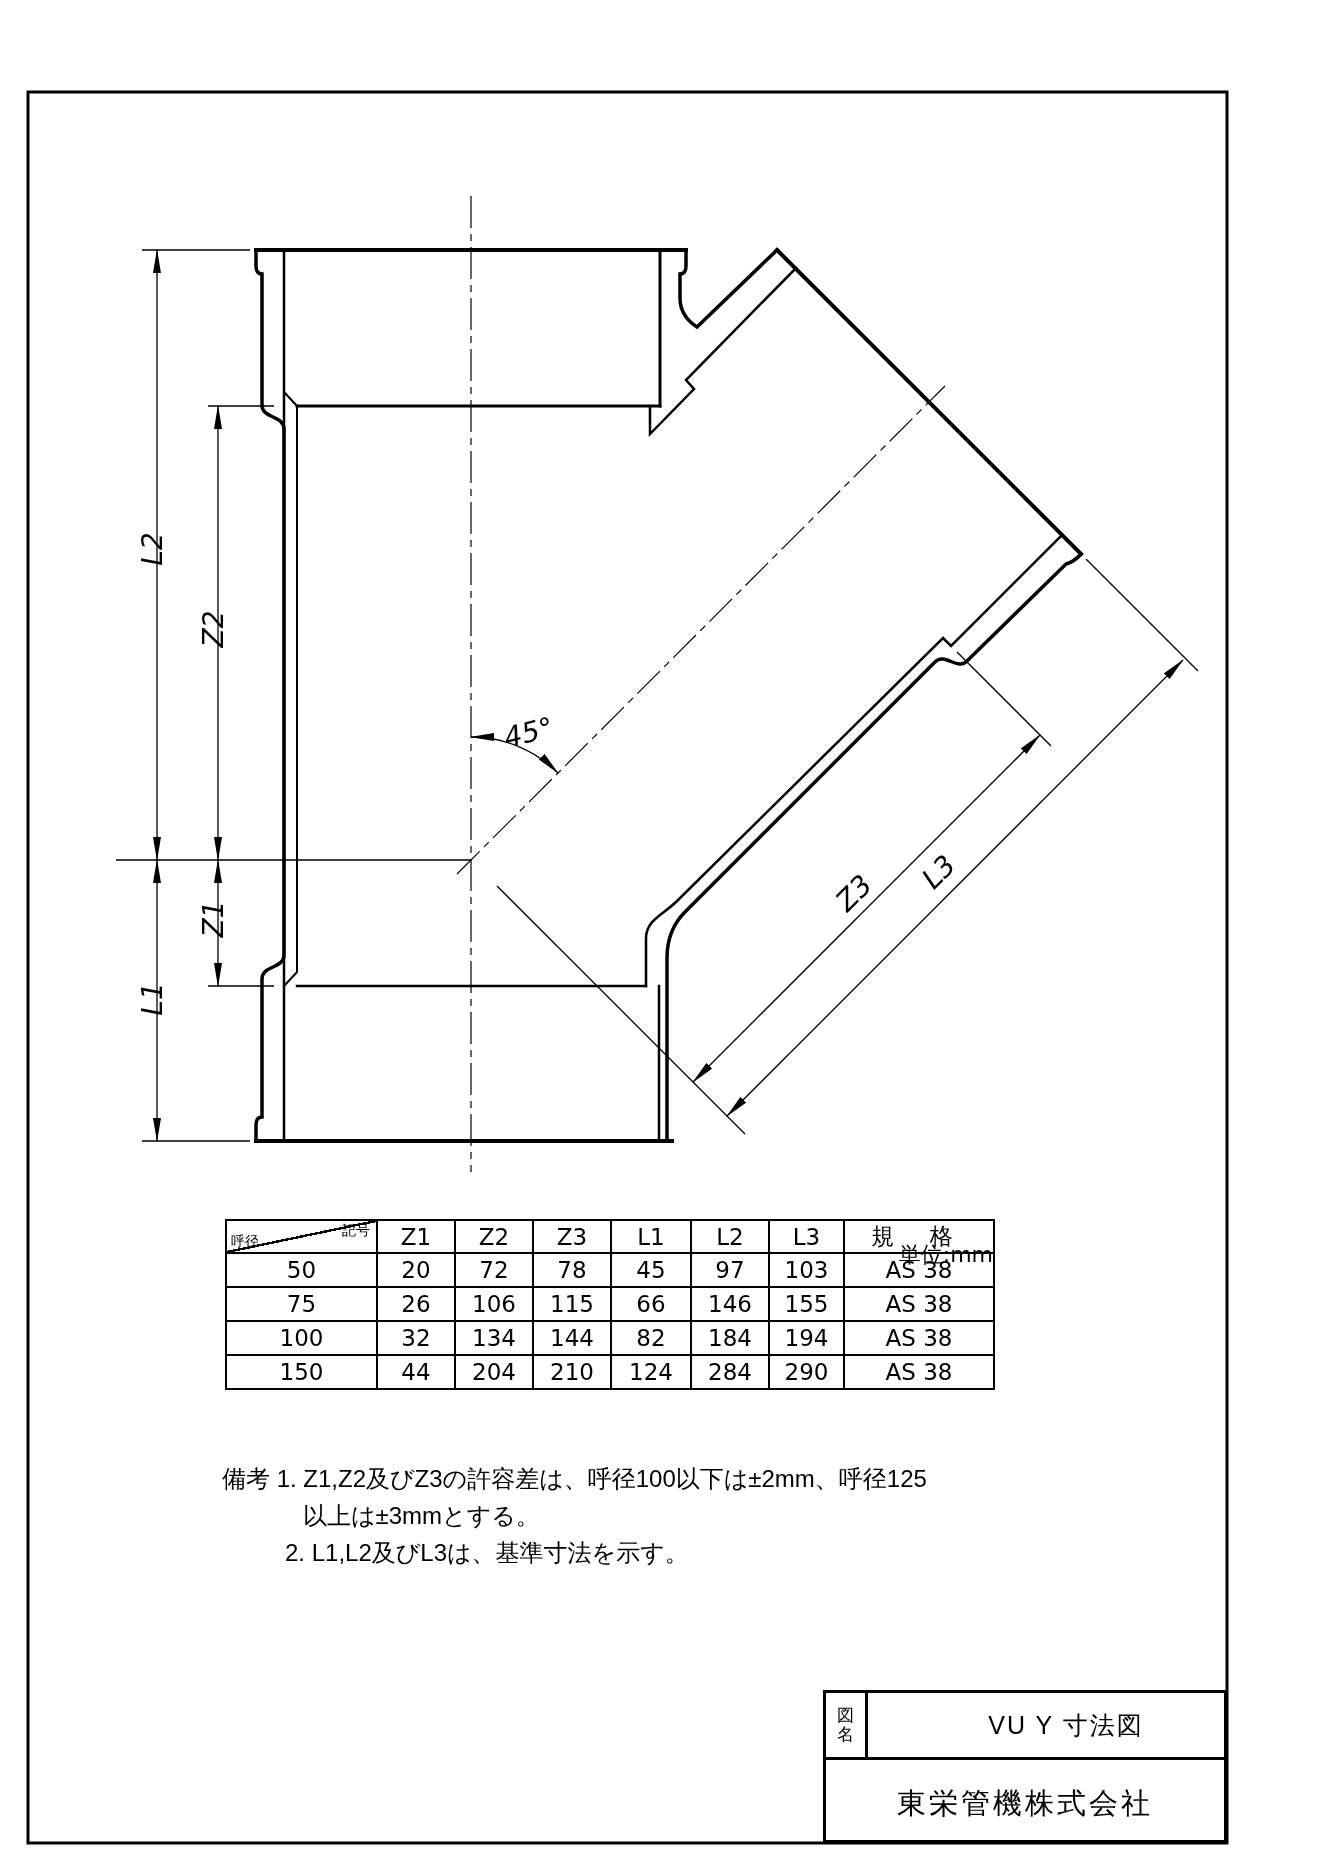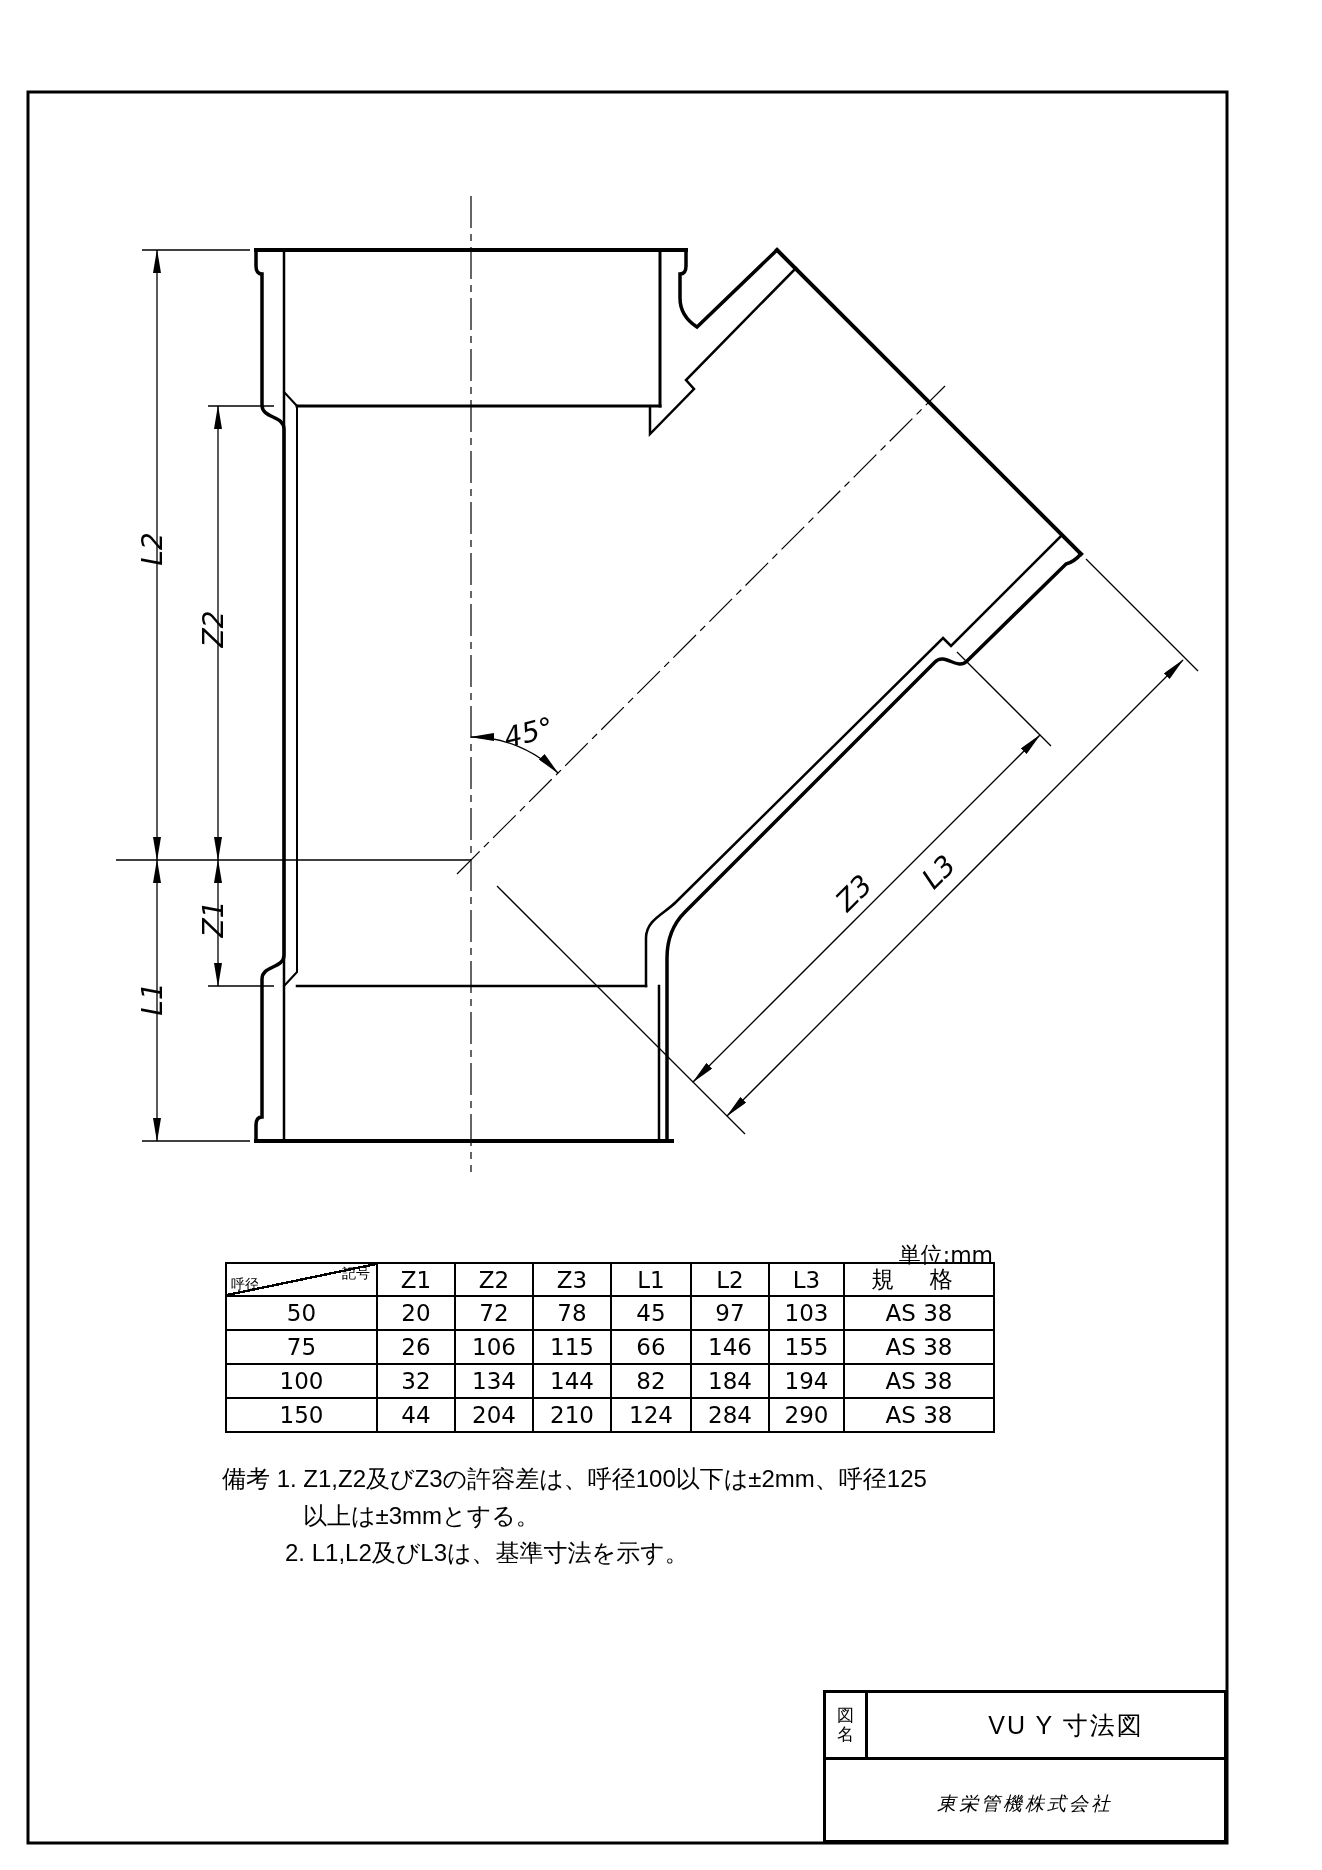--- a/index.html
+++ b/index.html
@@ -4,21 +4,21 @@
 <style>
   html,body{margin:0;padding:0;background:#fff;}
   body{width:1322px;height:1870px;position:relative;font-family:"Liberation Sans",sans-serif;color:#000;overflow:hidden;}
   .abs{position:absolute;}
   svg text{font-family:"DejaVu Sans",sans-serif;}
 
   
   #unit-label{left:760px;top:1240px;width:233px;text-align:right;font-size:22px;font-family:"DejaVu Sans","Liberation Sans",sans-serif;}
 
   
-  #dim-table{left:225px;top:1262px;border-collapse:collapse;table-layout:fixed;}
+  #dim-table{left:225px;top:1219px;border-collapse:collapse;table-layout:fixed;}
   #dim-table td,#dim-table th{border:2px solid #000;padding:0;text-align:center;vertical-align:middle;
       font-family:"DejaVu Sans","Liberation Sans",sans-serif;font-weight:normal;}
   #dim-table .hrow{height:32px;font-size:23px;}
   #dim-table .drow{height:34px;font-size:23px;}
   #dim-table col.c0{width:151px;} #dim-table col.cv{width:78px;}
   #dim-table col.c4{width:80px;} #dim-table col.c6{width:75px;} #dim-table col.c7{width:150px;}
   #corner-cell{position:relative;background:
       linear-gradient(to bottom right,transparent calc(50% - 1.2px),#000 calc(50% - 1.2px),#000 calc(50% + 1.2px),transparent calc(50% + 1.2px));}
   #corner-cell .tr{position:absolute;top:1px;right:6px;font-size:14px;}
   #corner-cell .bl{position:absolute;bottom:1px;left:4px;font-size:14px;}
@@ -27,21 +27,21 @@
   
   #notes{left:222px;top:1460px;width:830px;font-size:24px;line-height:37px;font-family:Liberation Sans, sans-serif;}
   #notes .l2{margin-left:81px;}
   #notes .l3{margin-left:63px;}
 
   
   #title-block{left:823px;top:1690px;width:404px;height:153px;border:3px solid #000;box-sizing:border-box;}
   #tb-row1{display:flex;height:67px;border-bottom:3px solid #000;box-sizing:border-box;}
   #tb-zumei{width:42px;border-right:3px solid #000;box-sizing:border-box;display:flex;flex-direction:column;align-items:center;justify-content:center;font-size:17px;line-height:19px;}
   #tb-title{flex:1;display:flex;align-items:center;justify-content:center;font-size:25px;letter-spacing:2px;padding-left:40px;}
-  #tb-row2{height:88px;display:flex;align-items:center;justify-content:center;font-size:19px;letter-spacing:3px;font-style:italic;}
+  #tb-row2{height:88px;display:flex;align-items:center;justify-content:center;font-size:29px;letter-spacing:3px;}
 </style>
 </head>
 <body>
 
 <svg class="abs" style="left:0;top:0" width="1322" height="1870" viewBox="0 0 1322 1870">
   <defs>
     <marker id="arr" viewBox="0 0 24 8" refX="23" refY="4" markerWidth="24" markerHeight="8" markerUnits="userSpaceOnUse" orient="auto-start-reverse">
       <path d="M0,0 L24,4 L0,8 Z" fill="#000"></path>
     </marker>
   </defs>

